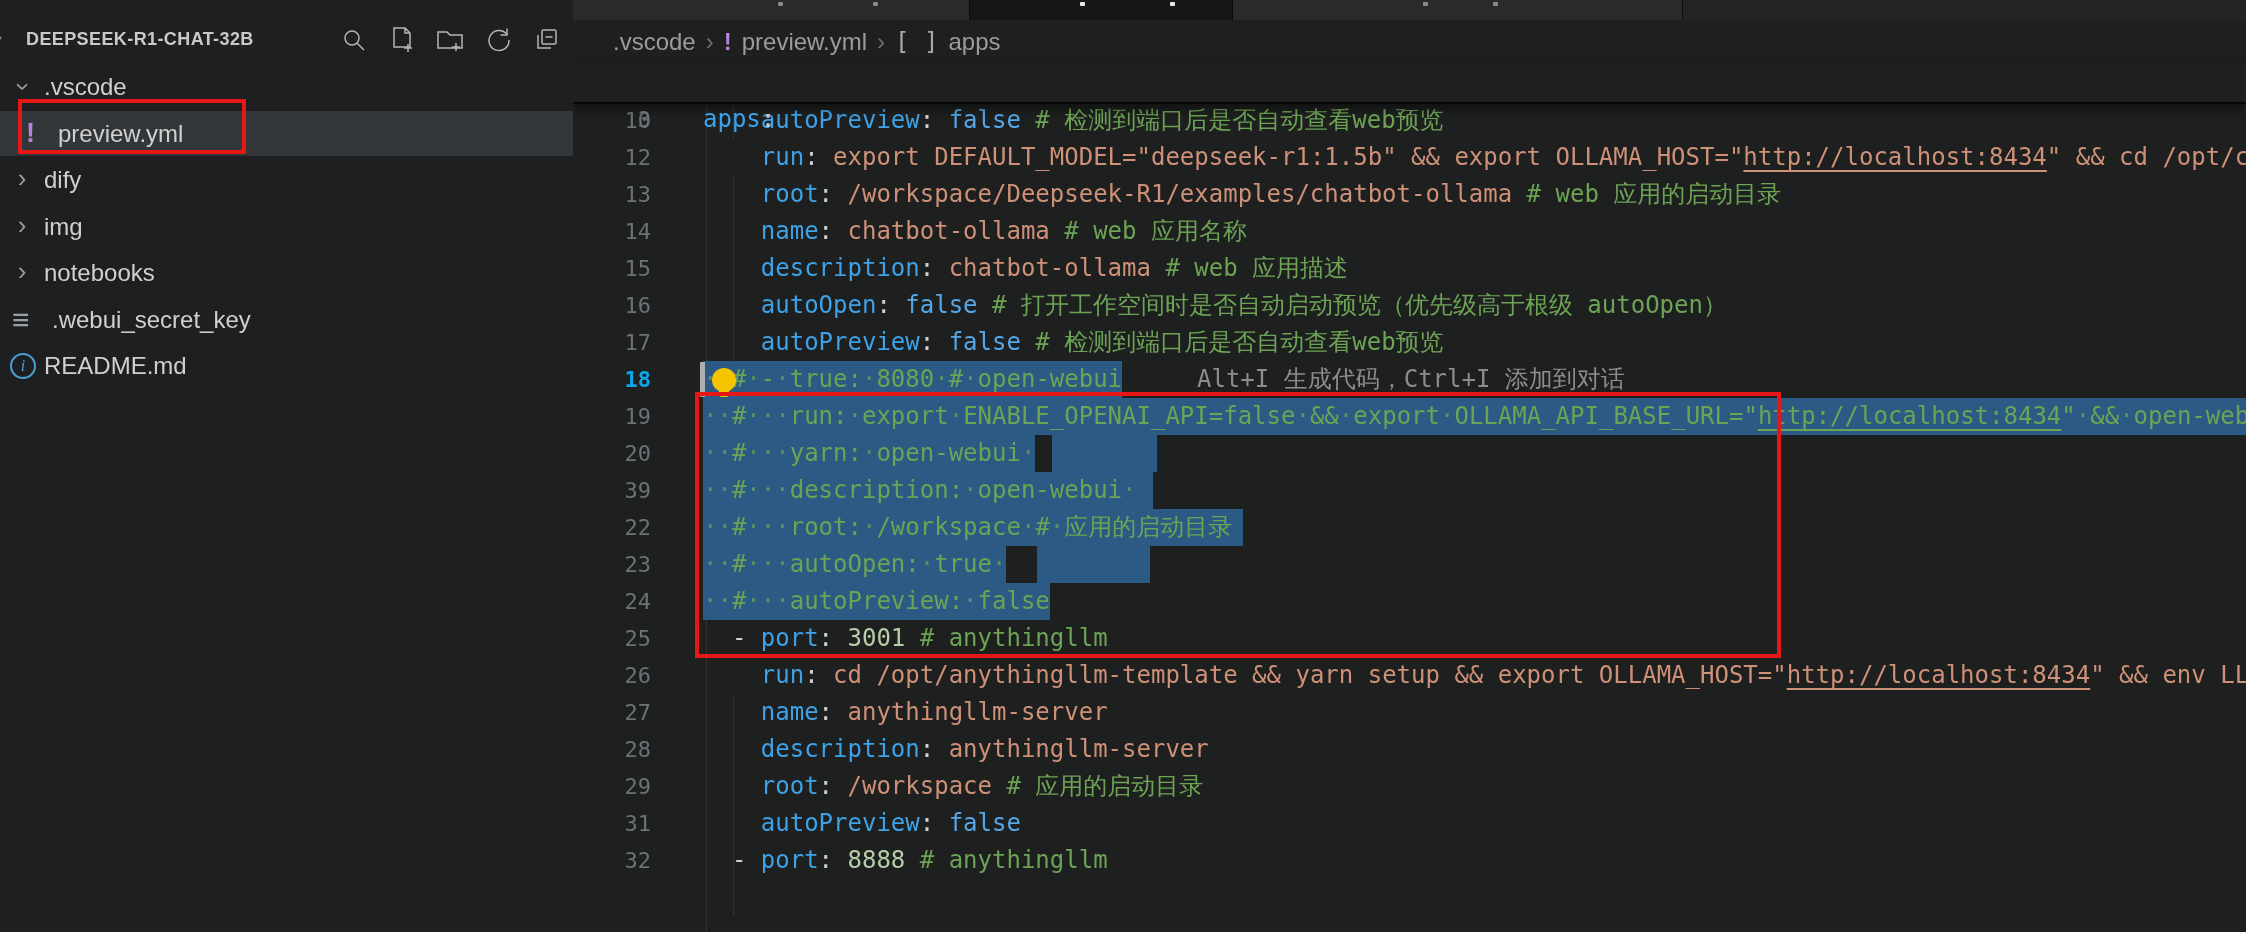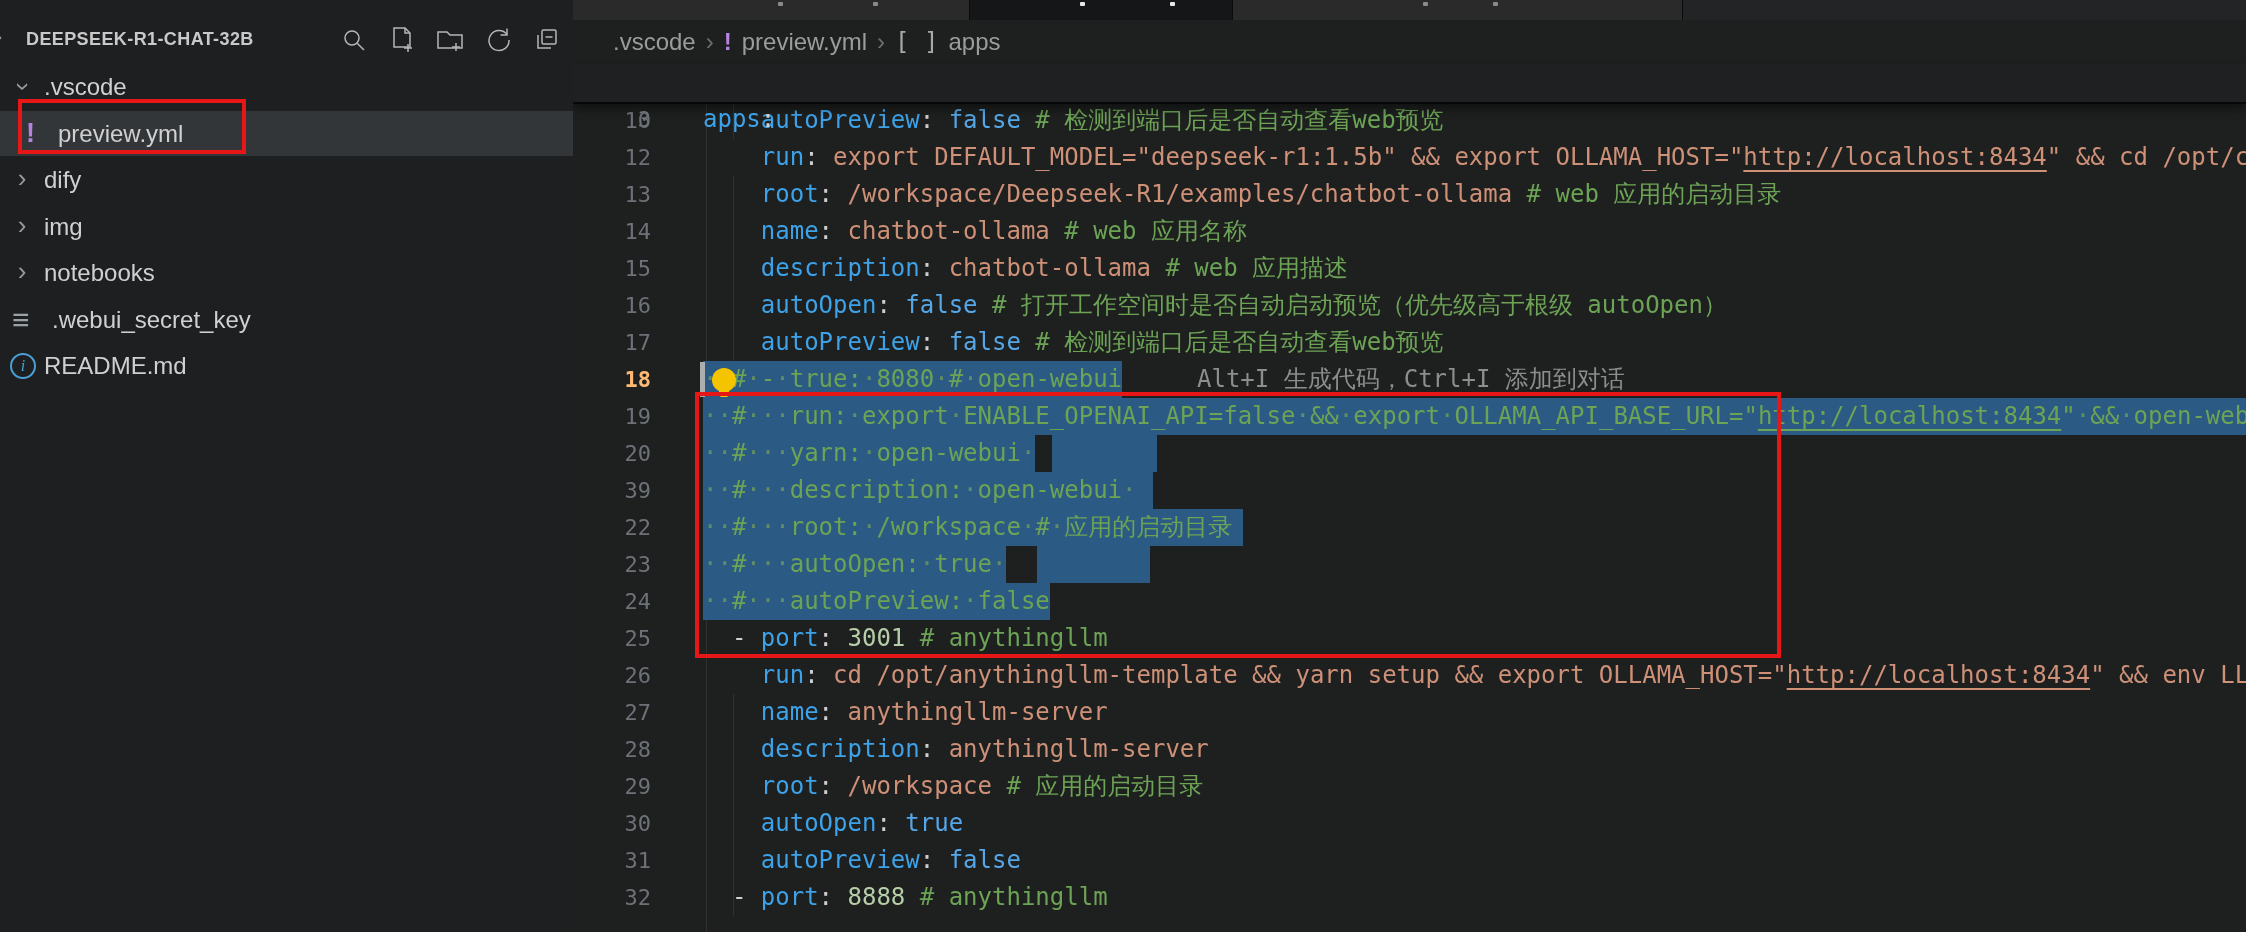--- a/index.html
+++ b/index.html
@@ -35,21 +35,21 @@
   .breadcrumb .bc-wrap{position:absolute;left:40px;top:0;display:flex;gap:10px;white-space:nowrap;}
   .bc-sep{color:#6f6f6f;}
   .bc-warn{color:#b583dd;font-weight:bold;}
   .bc-array{font-family:"DejaVu Sans Mono",monospace;color:#a8a8a8;}
   .sticky{position:absolute;left:0;top:64px;width:1673px;height:38px;background:#1f2021;z-index:10;
           border-bottom:2px solid #070707;box-shadow:0 5px 9px rgba(0,0,0,.45);}
   .code{position:absolute;left:0;top:102px;width:1673px;height:830px;}
   .cl{position:relative;height:37px;}
   .cl .ln{position:absolute;left:0;top:0;width:78px;text-align:right;z-index:3;
           font:22px/37px "DejaVu Sans Mono",monospace;color:#6d7278;}
-  .cl .ln.active{color:#fdba74;font-weight:bold;}
+  .cl .ln.active{color:#0ea5e9;font-weight:bold;}
   .cl .lc{position:absolute;left:130px;top:0;z-index:3;white-space:pre;
           font:24px/37px "DejaVu Sans Mono",monospace;}
   .selbar{position:absolute;top:0;height:37px;background:#2b5b84;z-index:1;}
   .cursorbar{position:absolute;left:127px;top:1px;width:5px;height:35px;background:#aeaeae;z-index:5;}
   .ghost{position:absolute;left:624px;top:0;z-index:3;white-space:pre;color:#8d8d8d;
          font:24px/37px "DejaVu Sans Mono",monospace;}
   .guide{position:absolute;width:1px;background:#313131;z-index:0;}
   .bulb{position:absolute;left:139px;top:368px;width:26px;height:30px;z-index:20;cursor:pointer;}
   .bulb .globe{position:absolute;left:0;top:0;width:24px;height:24px;border-radius:50%;background:#f5c400;}
   .bulb .base{position:absolute;left:7px;top:23px;width:10px;height:6px;background:#f5c400;border-radius:0 0 3px 3px;}
@@ -259,24 +259,20 @@
       </div>
       <div class="cl">
         <span class="ln">28</span>
         <span class="lc"><span class="t-p">    </span><span class="t-k">description</span><span class="t-p">:</span><span class="t-s"> anythingllm-server</span></span>
       </div>
       <div class="cl">
         <span class="ln">29</span>
         <span class="lc"><span class="t-p">    </span><span class="t-k">root</span><span class="t-p">:</span><span class="t-s"> /workspace</span><span class="t-c"> # 应用的启动目录</span></span>
       </div>
       <div class="cl">
-        <span class="ln">30</span>
-        <span class="lc"><span class="t-p">    </span><span class="t-k">autoOpen</span><span class="t-p">:</span><span class="t-b"> true</span></span>
-      </div>
-      <div class="cl">
         <span class="ln">31</span>
         <span class="lc"><span class="t-p">    </span><span class="t-k">autoPreview</span><span class="t-p">:</span><span class="t-b"> false</span></span>
       </div>
       <div class="cl">
         <span class="ln">32</span>
         <span class="lc"><span class="t-p">  - </span><span class="t-k">port</span><span class="t-p">:</span><span class="t-n"> 8888</span><span class="t-c"> # anythingllm</span></span>
       </div>
     </div>
 
   <div class="bulb">

